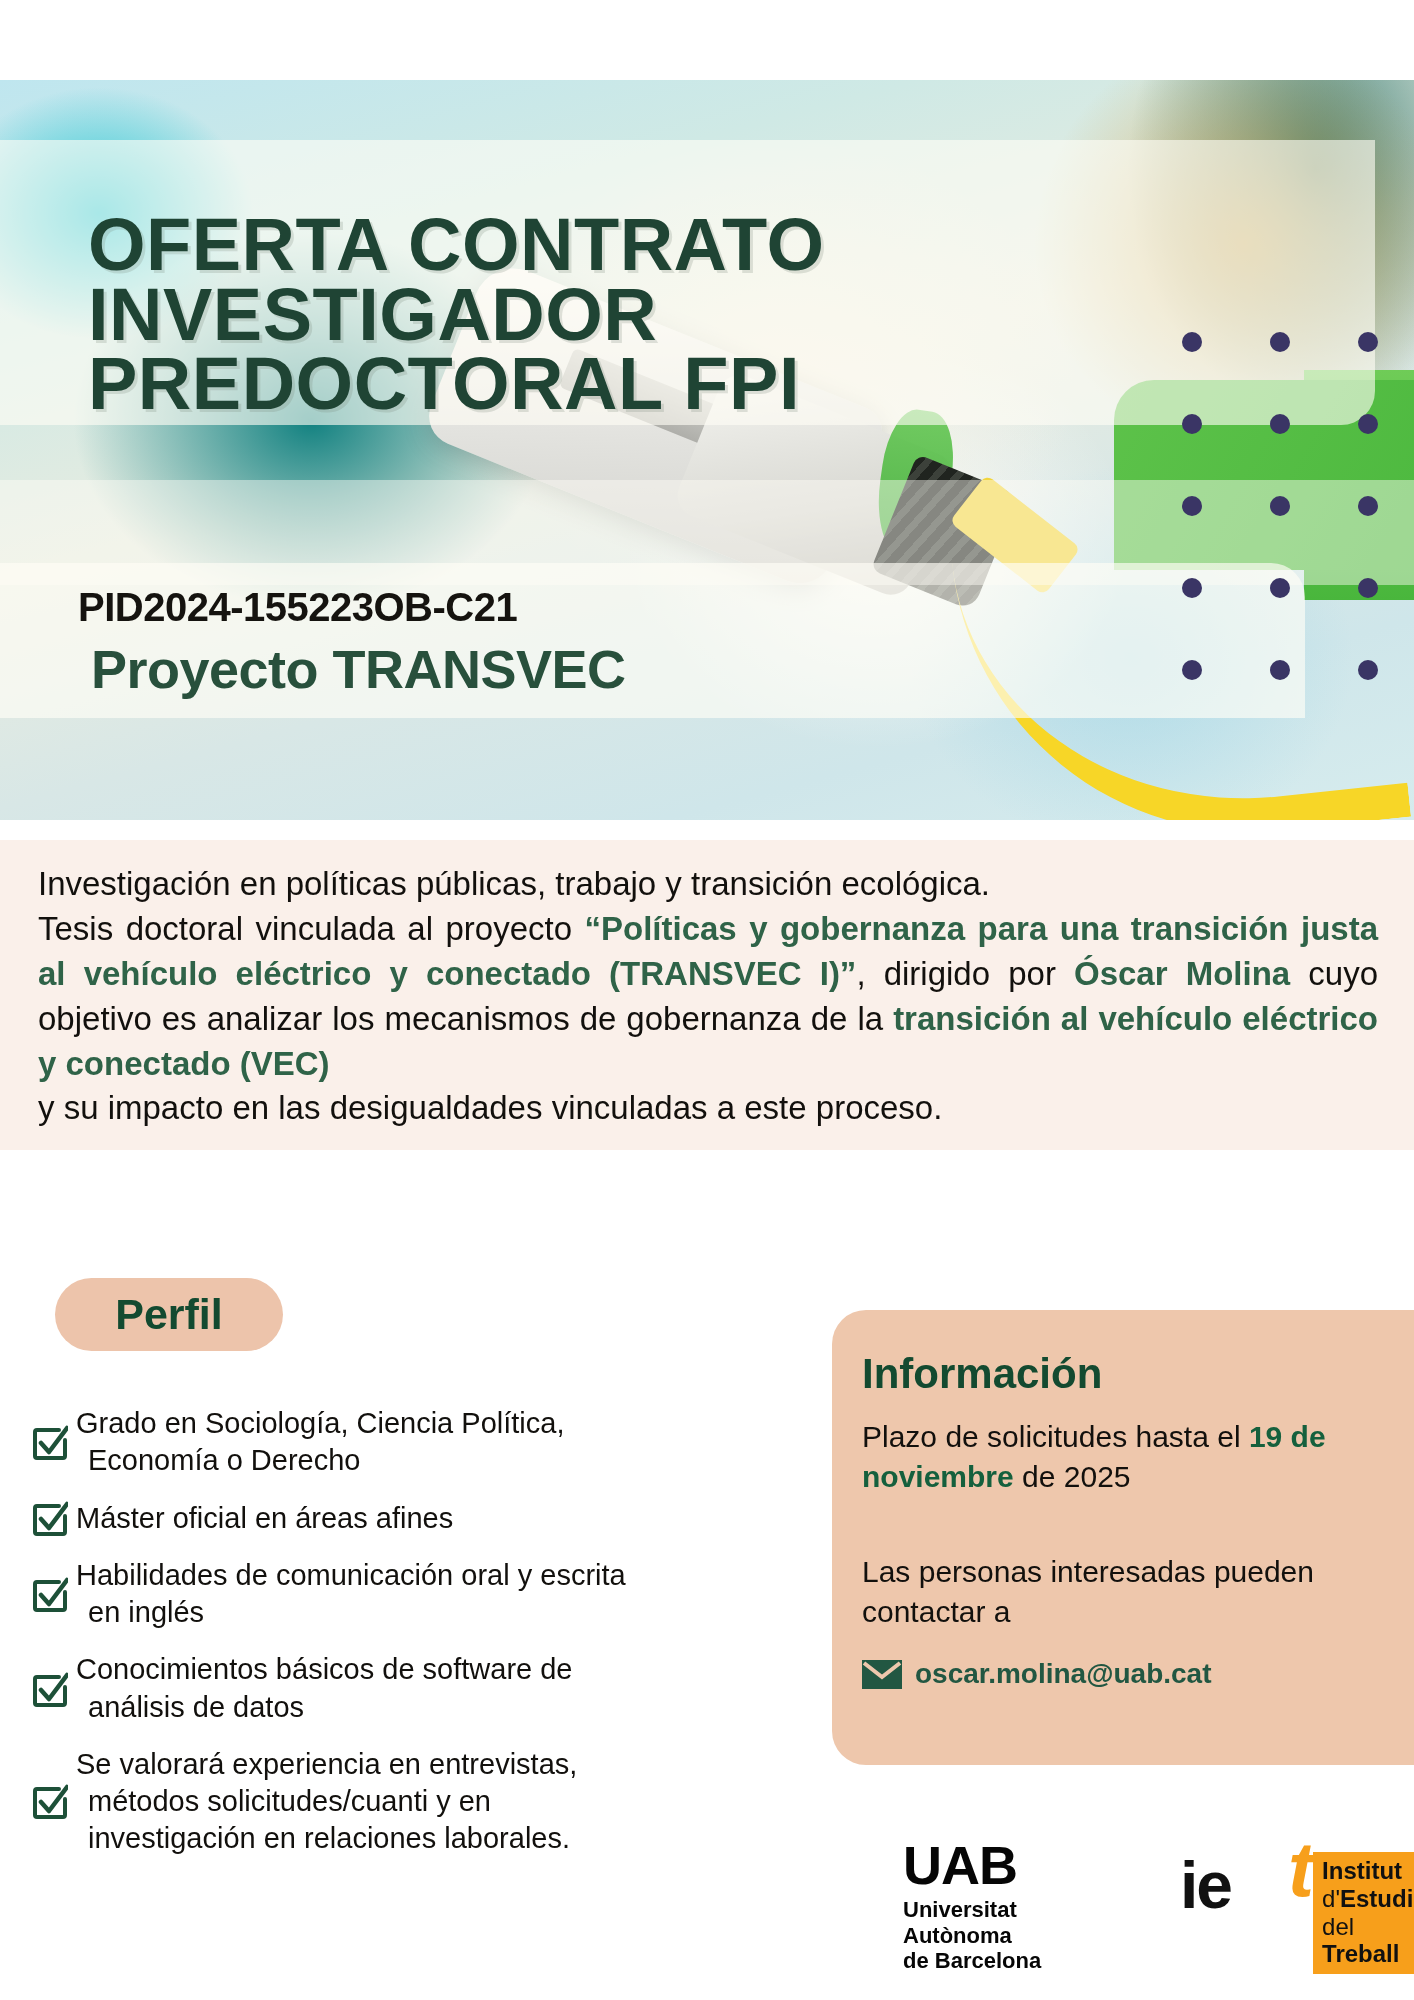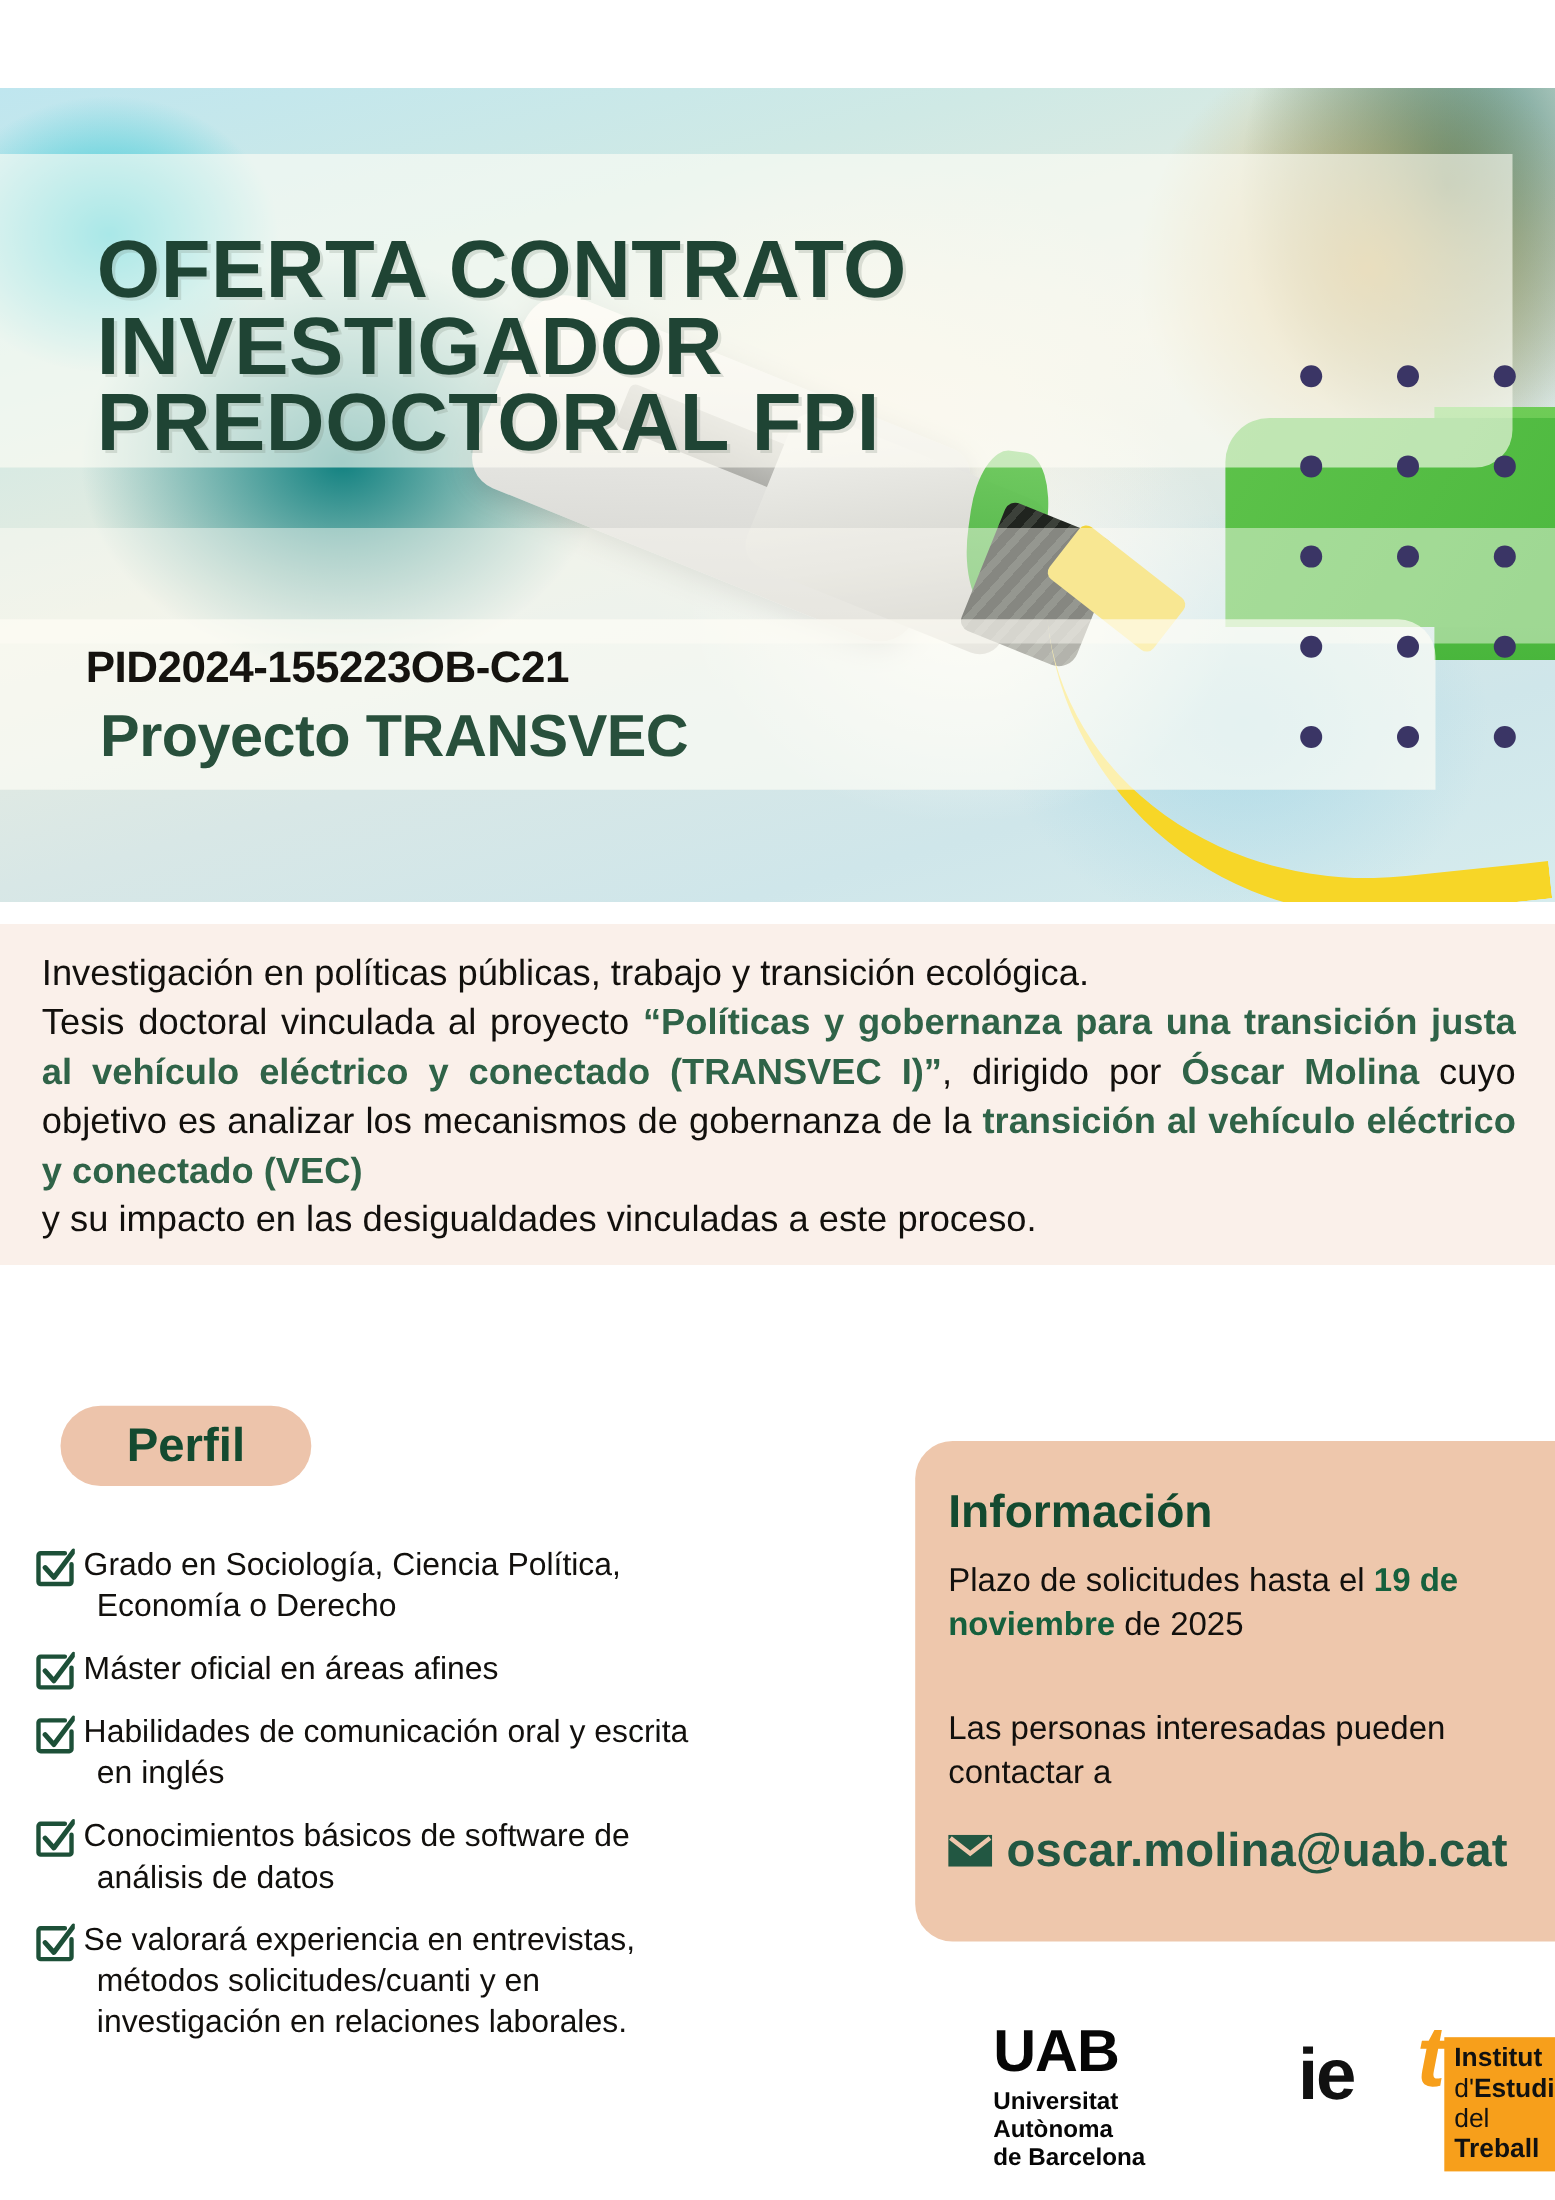--- a/index.html
+++ b/index.html
@@ -132,21 +132,21 @@
 
   
   .perfil-pill {
     position:absolute; left:55px; top:1278px; width:228px; height:73px;
     background:#edc4ab; border-radius:40px;
     display:flex; align-items:center; justify-content:center;
   }
   .perfil-pill span { font-size:43px; font-weight:bold; color:#134a30; }
 
   .checklist { position:absolute; left:32px; top:1405px; width:790px; }
-  .ck-item { display:flex; align-items:flex-start; margin-bottom:20px; }
+  .ck-item { display:flex; align-items:center; margin-bottom:20px; }
   .ck-box { flex:0 0 auto; width:36px; height:36px; margin-right:8px; margin-top:2px; }
   .ck-text { font-size:29px; line-height:1.28; color:#12100d; }
   .ck-text .ind { display:block; padding-left:12px; }
 
   
   .infocard {
     position:absolute; left:832px; top:1310px; width:582px; height:455px;
     background:#eec7ac; border-radius:34px 0 0 34px;
   }
   .info-title {
@@ -160,21 +160,21 @@
   .info-line1 b { color:#15603d; }
   .info-line2 {
     position:absolute; left:862px; top:1552px; width:460px;
     font-size:30px; line-height:1.32; color:#12100d;
   }
   .email-row {
     position:absolute; left:862px; top:1658px;
     display:flex; align-items:center; gap:13px;
   }
   .mail-ic { width:40px; height:29px; flex:0 0 auto; }
-  .email-row span { font-size:43px; font-weight:bold; color:#225742; }
+  .email-row span { font-size:28px; font-weight:bold; color:#225742; }
 
   
   .uab { position:absolute; left:903px; top:1838px; }
   .uab .big { font-size:54px; font-weight:bold; letter-spacing:-1px; color:#060606; line-height:1; }
   .uab .sub { font-size:22px; font-weight:bold; color:#060606; line-height:1.17; margin-top:5px; }
 
   .iet { position:absolute; left:1180px; top:1852px; display:flex; align-items:flex-start;gap:22px; }
   .iet-word { position:relative; font-size:66px; font-weight:bold; color:#111; line-height:1; letter-spacing:-2px; }
   .iet-t { position:absolute; left:108px; top:-22px; font-size:78px; font-weight:bold; color:#f79f1b; font-style:italic; line-height:1; }
   .iet-box {

